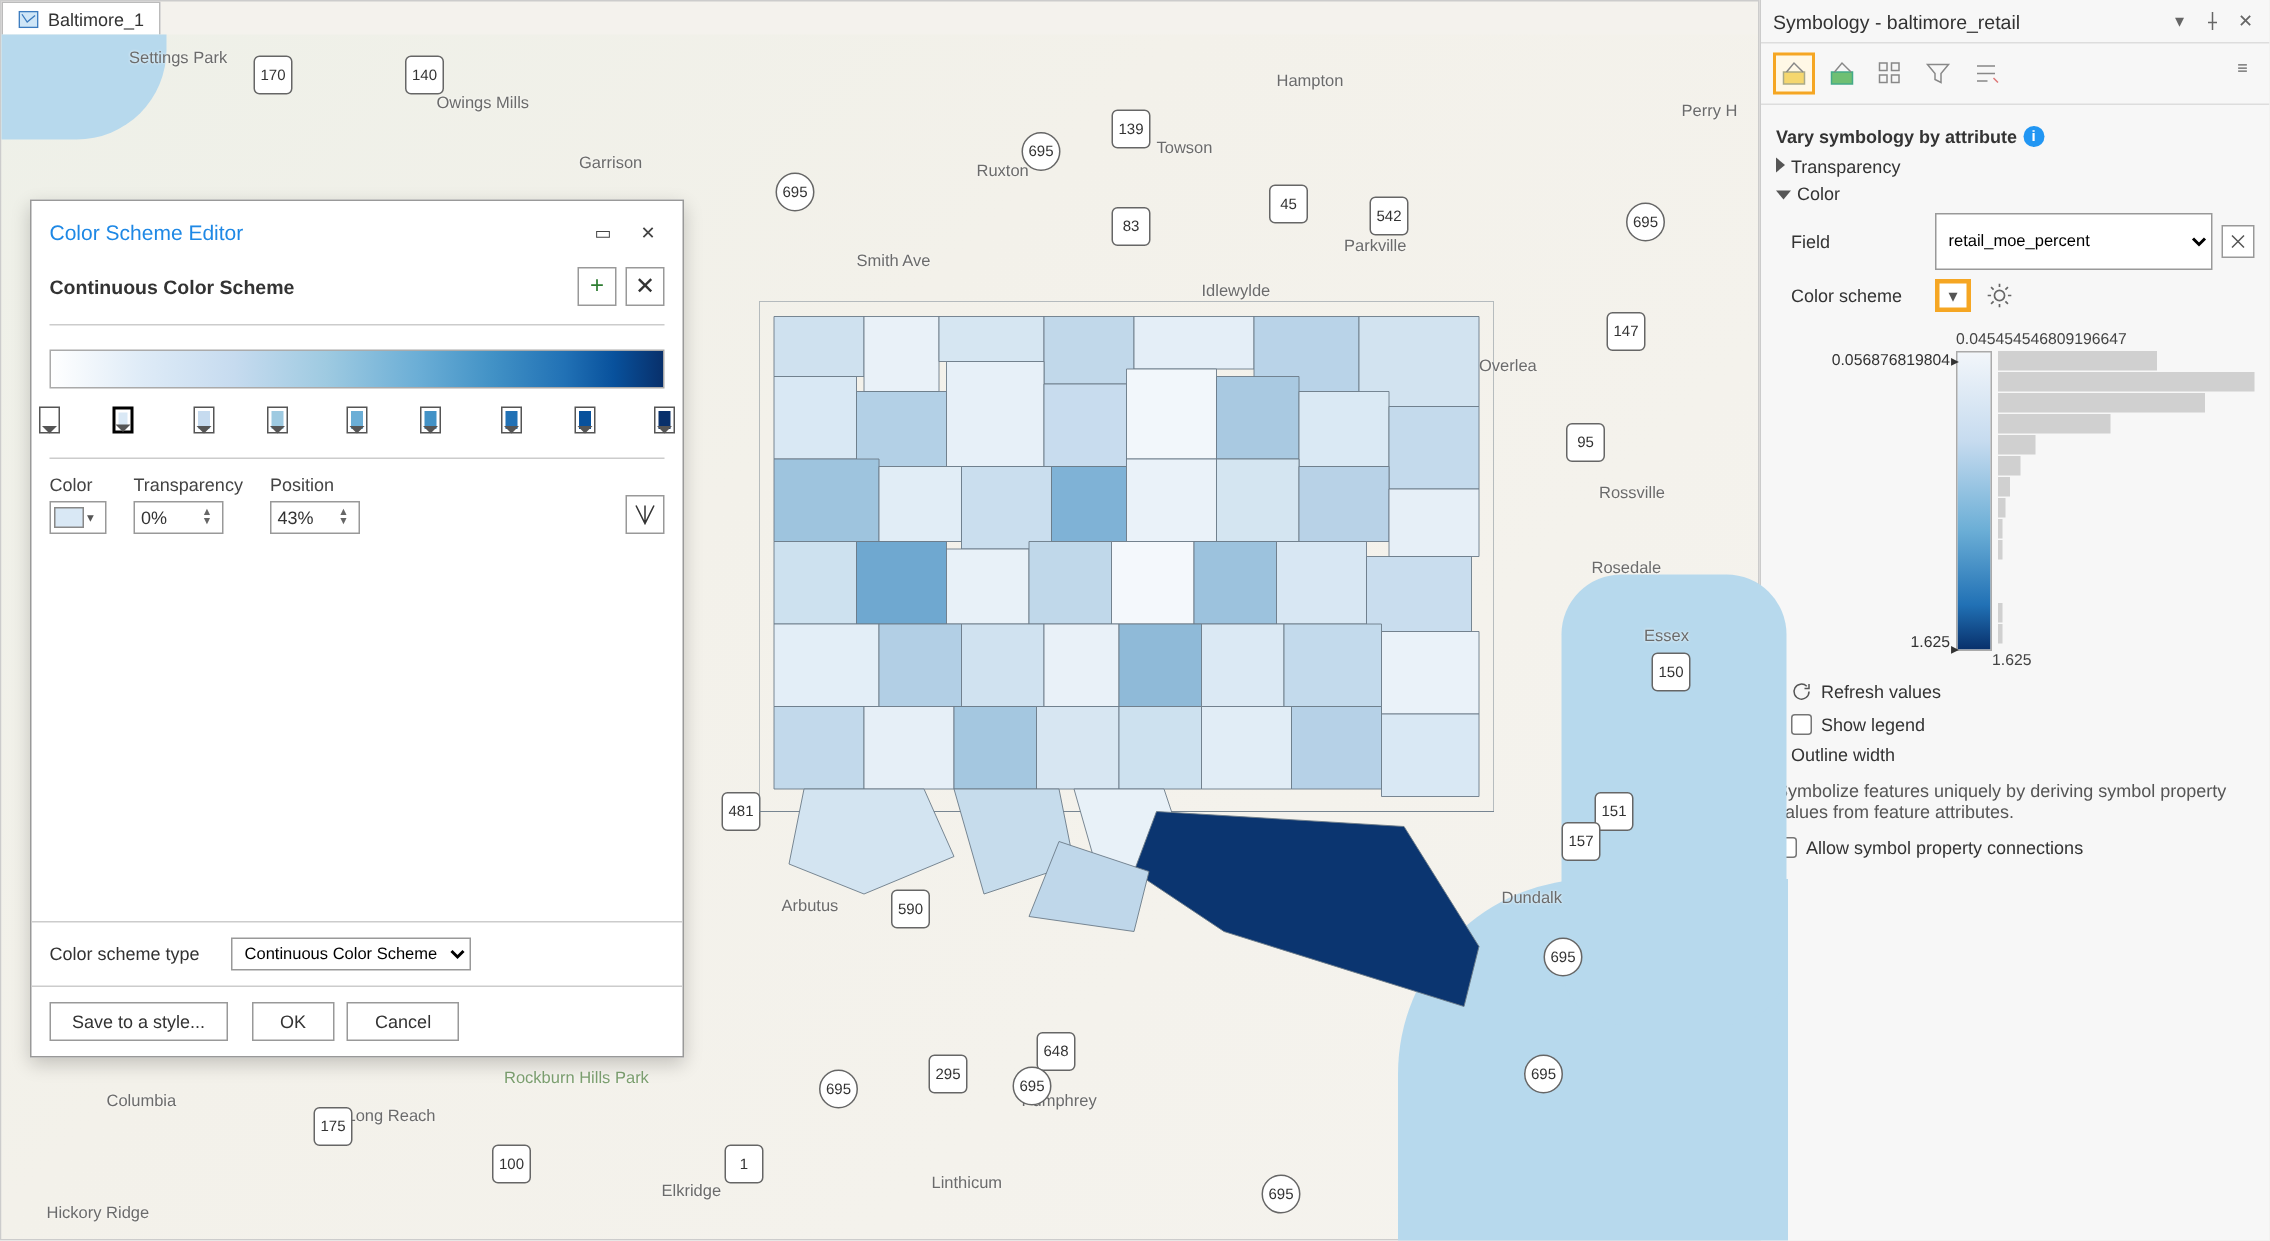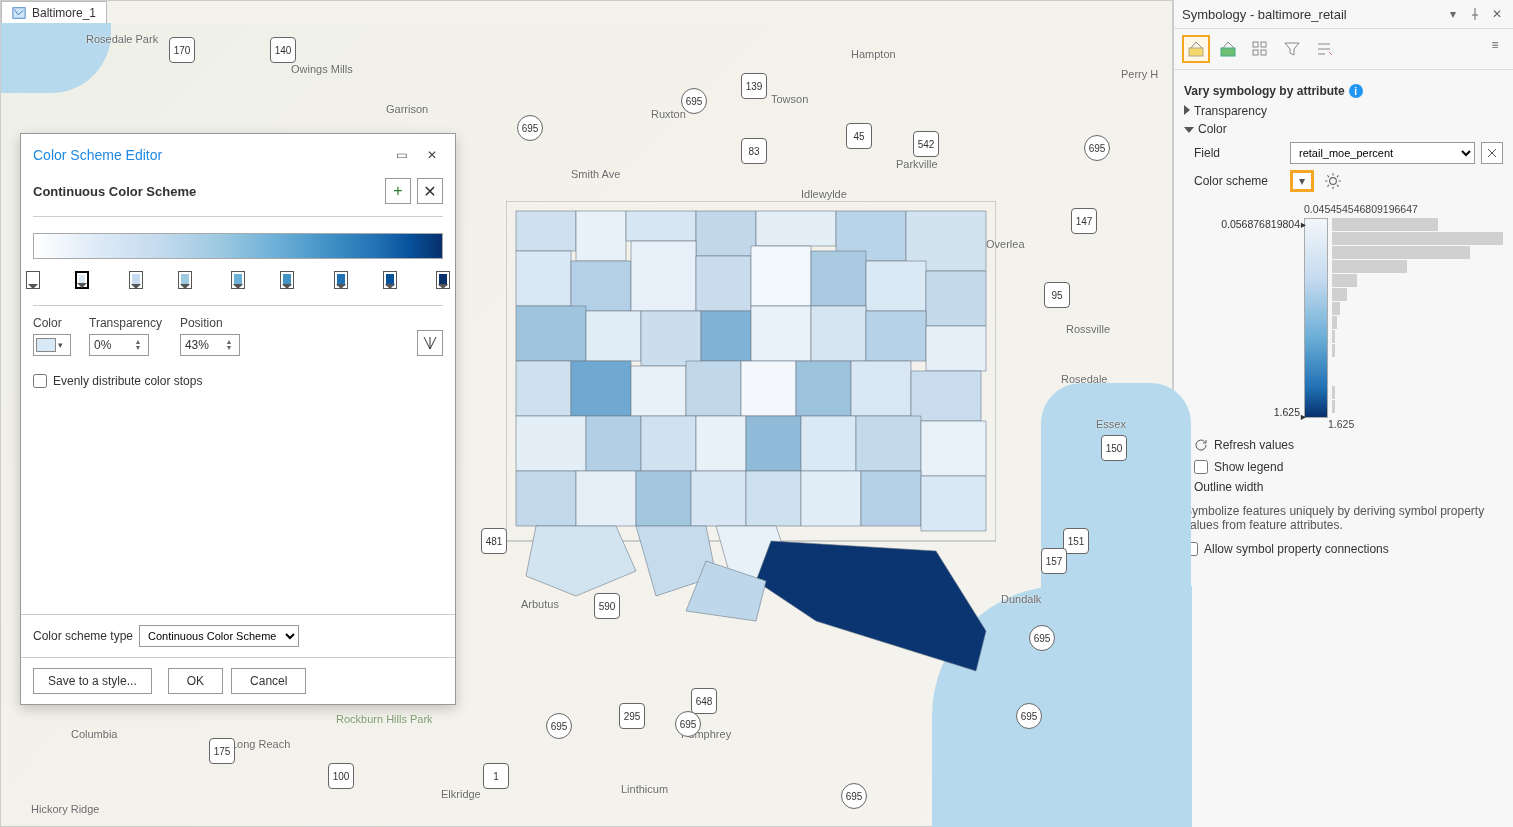--- a/index.html
+++ b/index.html
@@ -25,21 +25,21 @@
 .icon-row .menu{width:20px;height:20px;color:#666;cursor:pointer;display:flex;align-items:center;justify-content:center}
 .panel-body{padding:8px 10px;overflow:auto}
 .section-title{display:flex;align-items:center;gap:4px;font-weight:600;margin:6px 0}
 .info-ic{width:14px;height:14px;border-radius:50%;background:#2196f3;color:#fff;font-size:10px;display:inline-flex;align-items:center;justify-content:center}
 .chev{display:inline-block;width:0;height:0;border-style:solid;margin-right:4px}
 .chev.right{border-width:5px 0 5px 6px;border-color:transparent transparent transparent #555}
 .chev.down{border-width:6px 5px 0 5px;border-color:#555 transparent transparent transparent}
 .collapsible{margin:4px 0;cursor:pointer}
 .form-row{display:flex;align-items:center;gap:6px;margin:6px 0}
 .form-row label{width:90px}
-.form-row select,.form-row .swatch-btn{flex:1;height:22px;border:1px solid #999;background:#fff;font-size:11px;padding:0 4px}
+.form-row select,.form-row .swatch-btn{flex:1;height:38px;border:1px solid #999;background:#fff;font-size:11px;padding:0 4px}
 .sq-btn{width:22px;height:22px;border:1px solid #999;background:#fff;display:flex;align-items:center;justify-content:center;cursor:pointer}
 .highlighted{border:3px solid #f5a623!important;padding:1px}
 .ramp-swatch{flex:1;height:16px;background:linear-gradient(to right,#fff,#4a8fd0,#08306b)}
 .ramp-btn{display:flex;align-items:center;border:1px solid #999;height:22px;padding:0 2px;background:#fff}
 .ramp-btn .dd{width:14px;text-align:center;color:#555}
 .gear{width:18px;height:18px;color:#666;cursor:pointer;margin-left:4px}
 .histo{margin:10px 0 4px 0}
 .histo-label{font-size:10.5px;color:#444}
 .histo-body{display:flex;margin-top:2px}
 .histo-left{width:110px;text-align:right;padding-right:4px;font-size:10.5px;position:relative}
@@ -73,21 +73,21 @@
 .num-in{width:60px;height:22px;border:1px solid #999;display:flex;align-items:center;padding:0 4px;background:#fff}
 .num-in span{flex:1}
 .num-in .spin{width:12px;display:flex;flex-direction:column;font-size:7px;color:#666;line-height:6px;text-align:center}
 .swatch-sm{width:38px;height:22px;border:1px solid #999;display:flex;align-items:center;background:#fff}
 .swatch-sm .c{width:20px;height:14px;background:#d9e8f5;border:1px solid #888;margin:0 2px}
 .swatch-sm .dd{font-size:9px;color:#555}
 .algo-row{display:flex;gap:18px;padding:6px 12px}
 .sel{height:22px;border:1px solid #999;background:#fff;font-size:11px;padding:0 4px}
 .chk-row{padding:6px 12px}
 .dlg-footer{margin-top:auto;border-top:1px solid #ccc;padding:10px 12px;display:flex;gap:8px;align-items:center}
-.dlg-footer .scheme-type{display:flex;align-items:center;gap:6px}
+.dlg-footer .scheme-type{display:flex;align-items:center;gap:21px}
 .btn{height:26px;padding:0 18px;border:1px solid #999;background:#fff;cursor:pointer;font-size:12px;display:flex;align-items:center}
 .btn.long{padding:0 14px}
 .under-footer{border-top:1px solid #ccc;padding:10px 12px;display:flex;align-items:center;gap:8px}
 </style>
 </head>
 <body>
 
 <div class="app">
   <div class="map-area">
     <div class="map-tab">
@@ -95,21 +95,21 @@
           <rect x="1" y="2" width="14" height="12" fill="#cfe6f7" stroke="#3b7bbf"></rect>
           <path d="M3 4 L7 10 L13 5" stroke="#3b7bbf" fill="none"></path>
         </svg>
       <span>Baltimore_1</span>
     </div>
     <div class="map-bg">
       <div class="water" style="left:0;top:0;width:110px;height:70px;border-radius:0 0 60px 0"></div>
       <div class="water" style="right:-20px;bottom:-20px;width:260px;height:260px;border-radius:50% 0 0 0"></div>
       <div class="water" style="left:1040px;top:360px;width:150px;height:300px;border-radius:40px"></div>
 
-      <span class="map-label" style="left:85px;top:10px">Rosedale Park</span>
+      <span class="map-label" style="left:85px;top:10px">Settings Park</span>
       <span class="map-label" style="left:290px;top:40px">Owings Mills</span>
       <span class="map-label" style="left:385px;top:80px">Garrison</span>
       <span class="map-label" style="left:650px;top:85px">Ruxton</span>
       <span class="map-label" style="left:770px;top:70px">Towson</span>
       <span class="map-label" style="left:850px;top:25px">Hampton</span>
       <span class="map-label" style="left:1120px;top:45px">Perry H</span>
       <span class="map-label" style="left:895px;top:135px">Parkville</span>
       <span class="map-label" style="left:800px;top:165px">Idlewylde</span>
       <span class="map-label" style="left:570px;top:145px">Smith Ave</span>
       <span class="map-label" style="left:985px;top:215px">Overlea</span>
@@ -280,26 +280,20 @@
               <span>43%</span>
               <div class="spin">▲<br>▼</div>
             </div>
         </div>
         <div class="flip-btn">
           <svg width="16" height="16">
               <path d="M2 2 L8 14 L14 2 M8 2 v12" stroke="#333" fill="none"></path>
             </svg>
         </div>
       </div>
-      <div class="chk-row">
-        <label class="chk">
-            <input type="checkbox" style="">
-            <span>Evenly distribute color stops</span>
-          </label>
-      </div>
 
       <div class="dlg-footer">
         <div class="scheme-type">
           <span>Color scheme type</span>
           <select class="sel" style="width:160px"><option>Continuous Color Scheme</option></select>
         </div>
       </div>
       <div class="under-footer">
         <div class="btn long">
             <span>Save to a style...</span>

